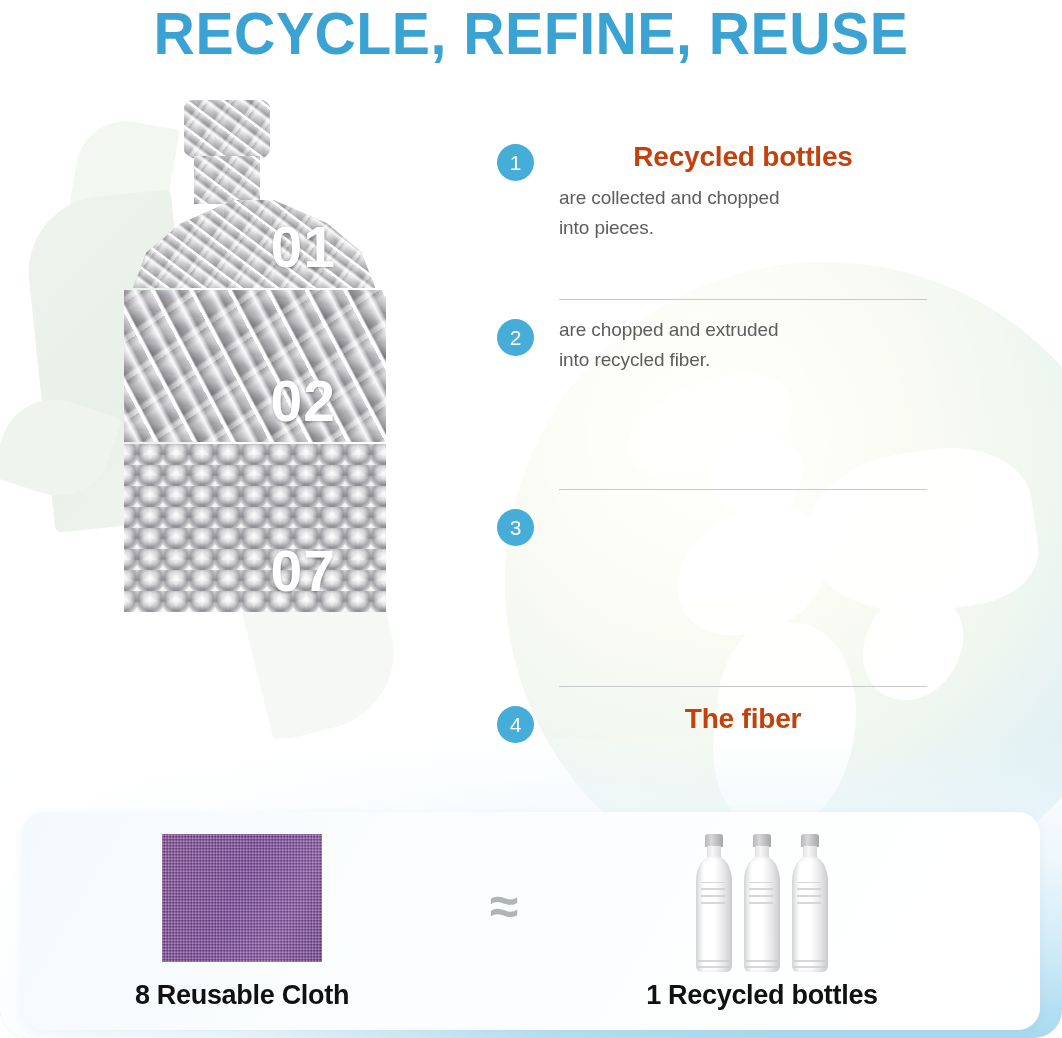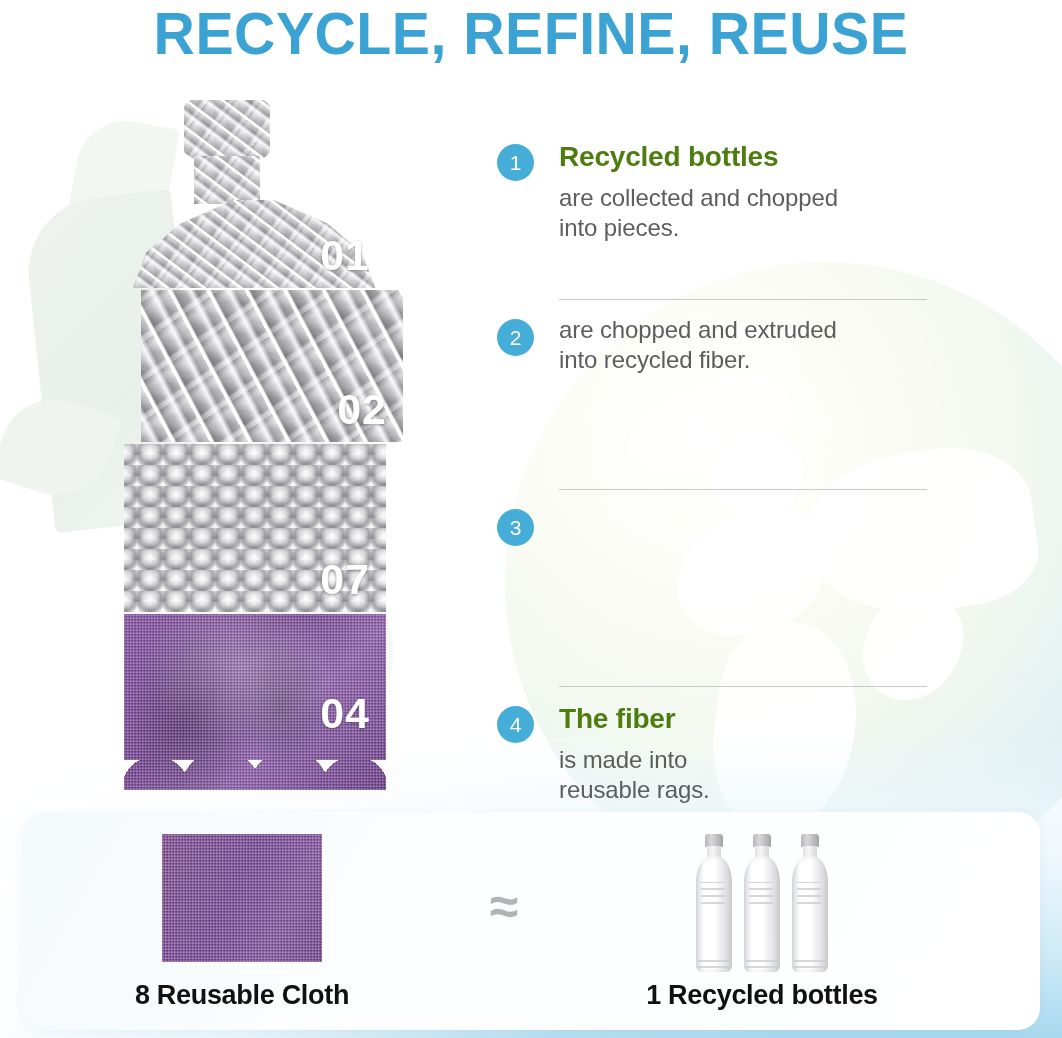--- a/index.html
+++ b/index.html
@@ -10,20 +10,21 @@
   body {
     font-family: "Liberation Sans", sans-serif;
   }
 
   #poster {
     position: relative;
     width: 1062px;
     height: 1038px;
     overflow: hidden;
     background: #ffffff;
+    border-radius: 28px;
   }
 
   
   .bg-layer {
     position: absolute;
     inset: 0;
     pointer-events: none;
   }
   .bg-bottom-wash {
     position: absolute;
@@ -121,23 +122,23 @@
     height: 690px;
   }
   .band {
     position: absolute;
     left: 0;
     width: 100%;
     overflow: hidden;
   }
   .band .num {
     position: absolute;
-    right: 16px;
+    right: 50px;
     bottom: 8px;
-    font-size: 43px;
+    font-size: 57px;
     font-weight: 700;
     color: #ffffff;
     letter-spacing: 1px;
     text-shadow: 0 1px 3px rgba(0,0,0,0.33);
     font-family: "Liberation Sans", sans-serif;
   }
 
   
   .band1 { top: 0; height: 188px; }
   .neck-cap {
@@ -163,21 +164,21 @@
   .tex-pet {
     position: absolute; inset: -20%;
     background:
       repeating-linear-gradient(37deg, rgba(255,255,255,0.95) 0px, rgba(255,255,255,0.95) 2px, rgba(150,150,152,0.55) 3px, rgba(205,205,208,0.4) 9px, rgba(255,255,255,0.85) 13px, rgba(120,120,124,0.5) 16px, rgba(230,230,233,0.6) 22px),
       repeating-linear-gradient(-54deg, rgba(255,255,255,0.9) 0px, rgba(255,255,255,0.9) 3px, rgba(132,132,136,0.45) 5px, rgba(215,215,218,0.5) 12px, rgba(255,255,255,0.8) 17px, rgba(160,160,164,0.4) 21px),
       repeating-linear-gradient(88deg, rgba(190,190,194,0.5) 0px, rgba(245,245,247,0.7) 7px, rgba(140,140,145,0.4) 14px, rgba(250,250,252,0.6) 24px),
       linear-gradient(150deg, #d8d8db 0%, #b6b6ba 40%, #cfcfd3 70%, #a9a9ae 100%);
   }
 
   
-  .band2 { top: 190px; height: 152px; margin-left: 17px; }
+  .band2 { top: 190px; height: 152px; }
   .tex-fiber {
     position: absolute; inset: -25%;
     background:
       repeating-linear-gradient(62deg, rgba(255,255,255,0.98) 0px, rgba(255,255,255,0.98) 3px, rgba(108,108,112,0.62) 5px, rgba(186,186,190,0.55) 14px, rgba(252,252,253,0.9) 20px, rgba(128,128,133,0.5) 25px, rgba(222,222,226,0.6) 34px),
       repeating-linear-gradient(-34deg, rgba(255,255,255,0.95) 0px, rgba(255,255,255,0.95) 4px, rgba(96,96,100,0.5) 7px, rgba(200,200,204,0.5) 18px, rgba(255,255,255,0.85) 26px, rgba(150,150,155,0.42) 33px),
       repeating-linear-gradient(8deg, rgba(172,172,177,0.45) 0px, rgba(248,248,250,0.7) 9px, rgba(122,122,127,0.4) 18px, rgba(246,246,248,0.55) 30px),
       linear-gradient(115deg, #e2e2e5 0%, #a9a9ae 45%, #d2d2d6 75%, #9e9ea3 100%);
   }
 
   
@@ -249,27 +250,28 @@
     background: #45add8;
     color: #ffffff;
     font-size: 21px;
     font-weight: 400;
     line-height: 37px;
     text-align: center;
   }
   .step-title {
     font-size: 28px;
     font-weight: 700;
-    color: #4d7c0f;
+    color: #c2410c;
     line-height: 34px;
     margin: 0 0 9px 0;
     letter-spacing: -0.2px;
+    text-align: center;
   }
   .step-desc {
-    font-size: 24px;
+    font-size: 19px;
     color: #5d5d5d;
     line-height: 30px;
     margin: 0;
     white-space: pre-line;
     letter-spacing: -0.1px;
   }
   .step-rule {
     position: absolute;
     left: 62px;
     right: 0;
@@ -439,26 +441,20 @@
     <div class="band band2">
       <div class="tex-fiber"></div>
       <span class="num">02</span>
     </div>
 
     <div class="band band3">
       <div class="tex-beads"></div>
       <span class="num">07</span>
     </div>
 
-    <div class="band band4">
-      <div class="cloth-shape">
-        <div class="tex-cloth"></div>
-      </div>
-      <span class="num" style="bottom:52px;">04</span>
-    </div>
   </div>
 
   <div class="steps">
 
     <div class="step" style="height:148px;">
       <div class="step-badge">1</div>
       <p class="step-title">Recycled bottles</p>
       <p class="step-desc">are collected and chopped
 into pieces.</p>
       <div class="step-rule"></div>
@@ -472,22 +468,20 @@
     </div>
 
     <div class="step" style="height:170px; padding-top:15px;">
       <div class="step-badge" style="top:19px;">3</div>
       <div class="step-rule"></div>
     </div>
 
     <div class="step last" style="height:170px; padding-top:15px;">
       <div class="step-badge" style="top:19px;">4</div>
       <p class="step-title">The fiber</p>
-      <p class="step-desc">is made into
-reusable rags.</p>
       <div class="step-rule"></div>
     </div>
   </div>
 
   <div class="compare-card">
     <div class="compare-inner">
 
       <div class="swatch-wrap">
         <div class="swatch"></div>
       </div>

